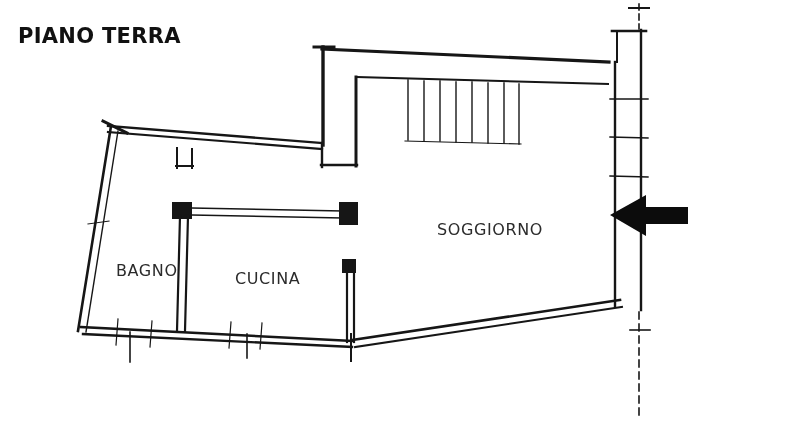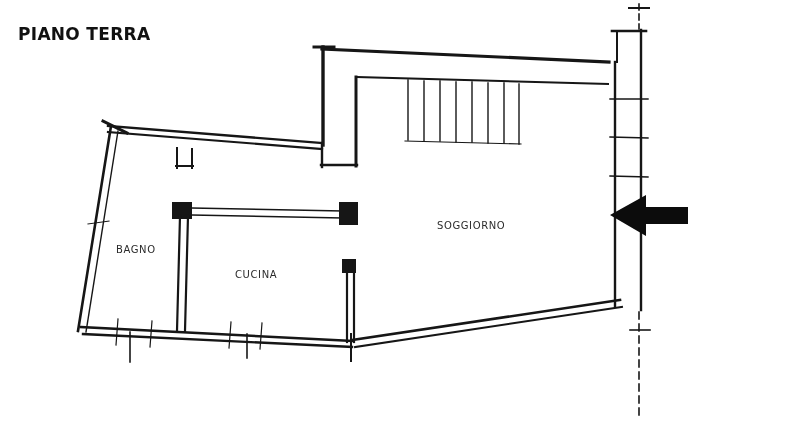--- a/index.html
+++ b/index.html
@@ -13,40 +13,40 @@
     height: 422px;
     background: #ffffff;
     overflow: hidden;
     font-family: "DejaVu Sans", "Liberation Sans", sans-serif;
   }
   .title {
     position: absolute;
     left: 18px;
     top: 24px;
     margin: 0;
-    font-size: 17px;
+    font-size: 21px;
     font-weight: 700;
     letter-spacing: 0.3px;
     color: #111111;
   }
   .plan-svg {
     position: absolute;
     left: 0;
     top: 0;
     width: 800px;
     height: 422px;
   }
   .room-label {
     position: absolute;
-    font-size: 10px;
+    font-size: 16px;
     letter-spacing: 0.6px;
     color: #2b2b2b;
     white-space: nowrap;
   }
-  .room-label.bagno    { left: 116px; top: 244px; text-align: right; }
+  .room-label.bagno    { left: 116px; top: 261px; text-align: right; }
   .room-label.cucina   { left: 235px; top: 269px; }
   .room-label.soggiorno{ left: 437px; top: 220px; }
 </style>
 </head>
 <body>
 
 <div class="stage">
 
   <h1 class="title">PIANO TERRA</h1>
 

